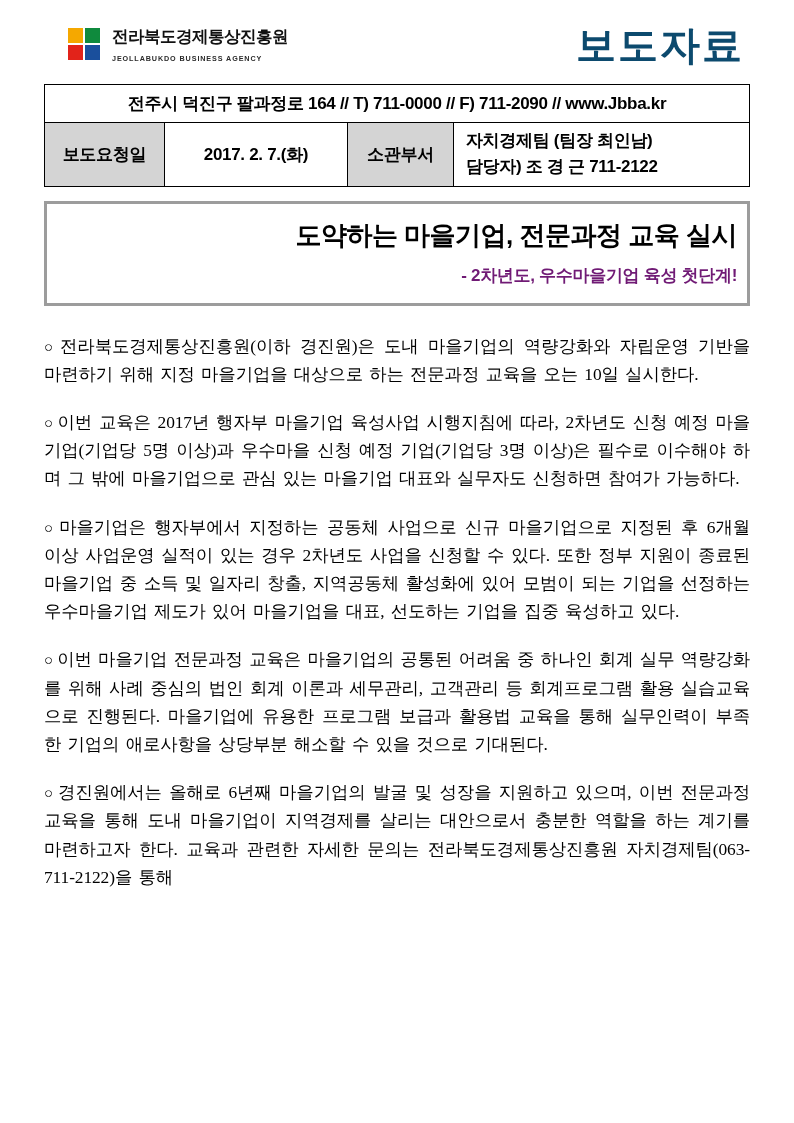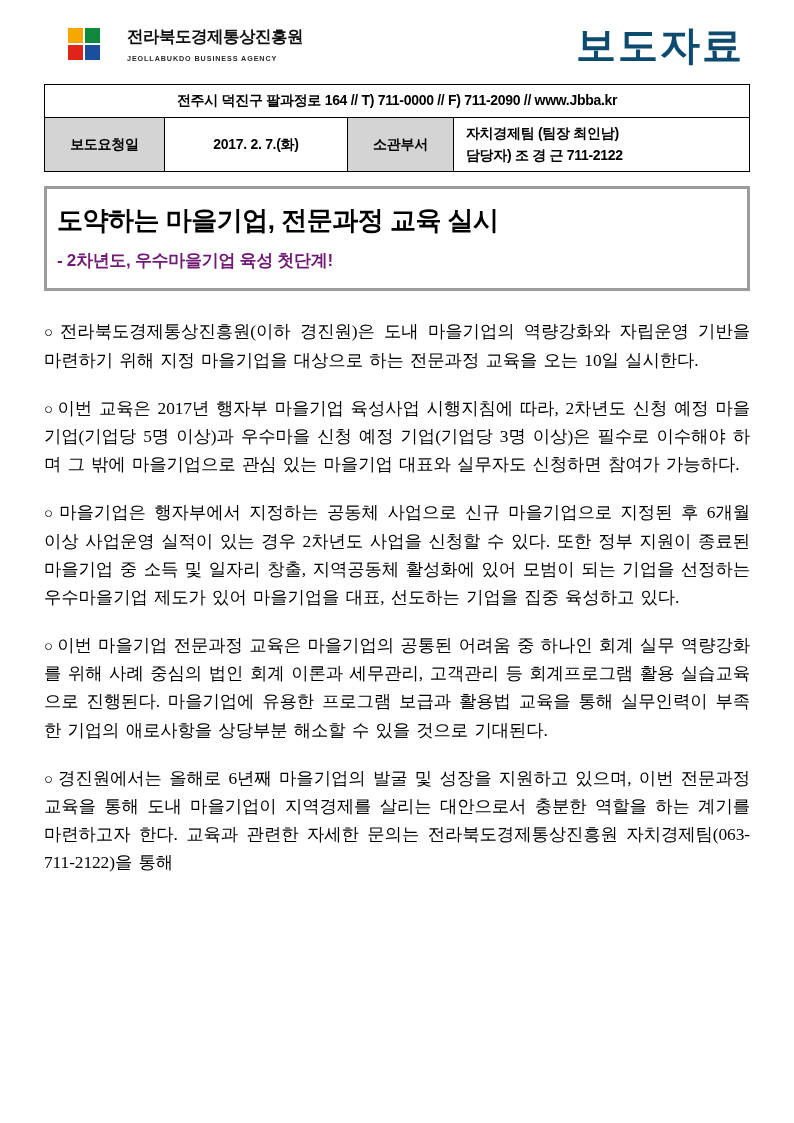--- a/index.html
+++ b/index.html
@@ -27,21 +27,21 @@
   .header {
     display: flex;
     align-items: center;
     justify-content: space-between;
     height: 62px;
     padding-left: 24px;
   }
   .brand {
     display: flex;
     align-items: flex-end;
-    gap: 25px;
+    gap: 10px;
   }
   .brand-mark {
     width: 34px;
     height: 34px;
     position: relative;
     flex: 0 0 auto;
   }
   .brand-mark .sq {
     position: absolute;
     width: 15px;
@@ -81,21 +81,21 @@
   
   .info-table {
     border-collapse: collapse;
     width: 100%;
     margin-top: 8px;
     table-layout: fixed;
   }
   .info-table td {
     border: 1px solid #000;
     font-family: "Liberation Sans", sans-serif;
-    font-size: 14px;
+    font-size: 17px;
     padding: 5px 6px;
     text-align: center;
     vertical-align: middle;
     letter-spacing: -0.3px;
   }
   .addr-cell {
     font-weight: bold;
     font-size: 13.5px;
     letter-spacing: 0.2px;
     padding: 7px 6px !important;
@@ -113,21 +113,21 @@
   .date-cell {
     font-weight: bold;
     letter-spacing: 0.5px;
   }
 
   
   .title-box {
     border: 3px solid #9c9c9c;
     margin-top: 14px;
     padding: 14px 10px 16px 10px;
-    text-align: left;
+    text-align: right;
   }
   .title-main {
     font-family: "Liberation Sans", sans-serif;
     font-size: 26px;
     font-weight: bold;
     letter-spacing: -0.5px;
     color: #000;
   }
   .title-sub {
     font-family: "Liberation Sans", sans-serif;

